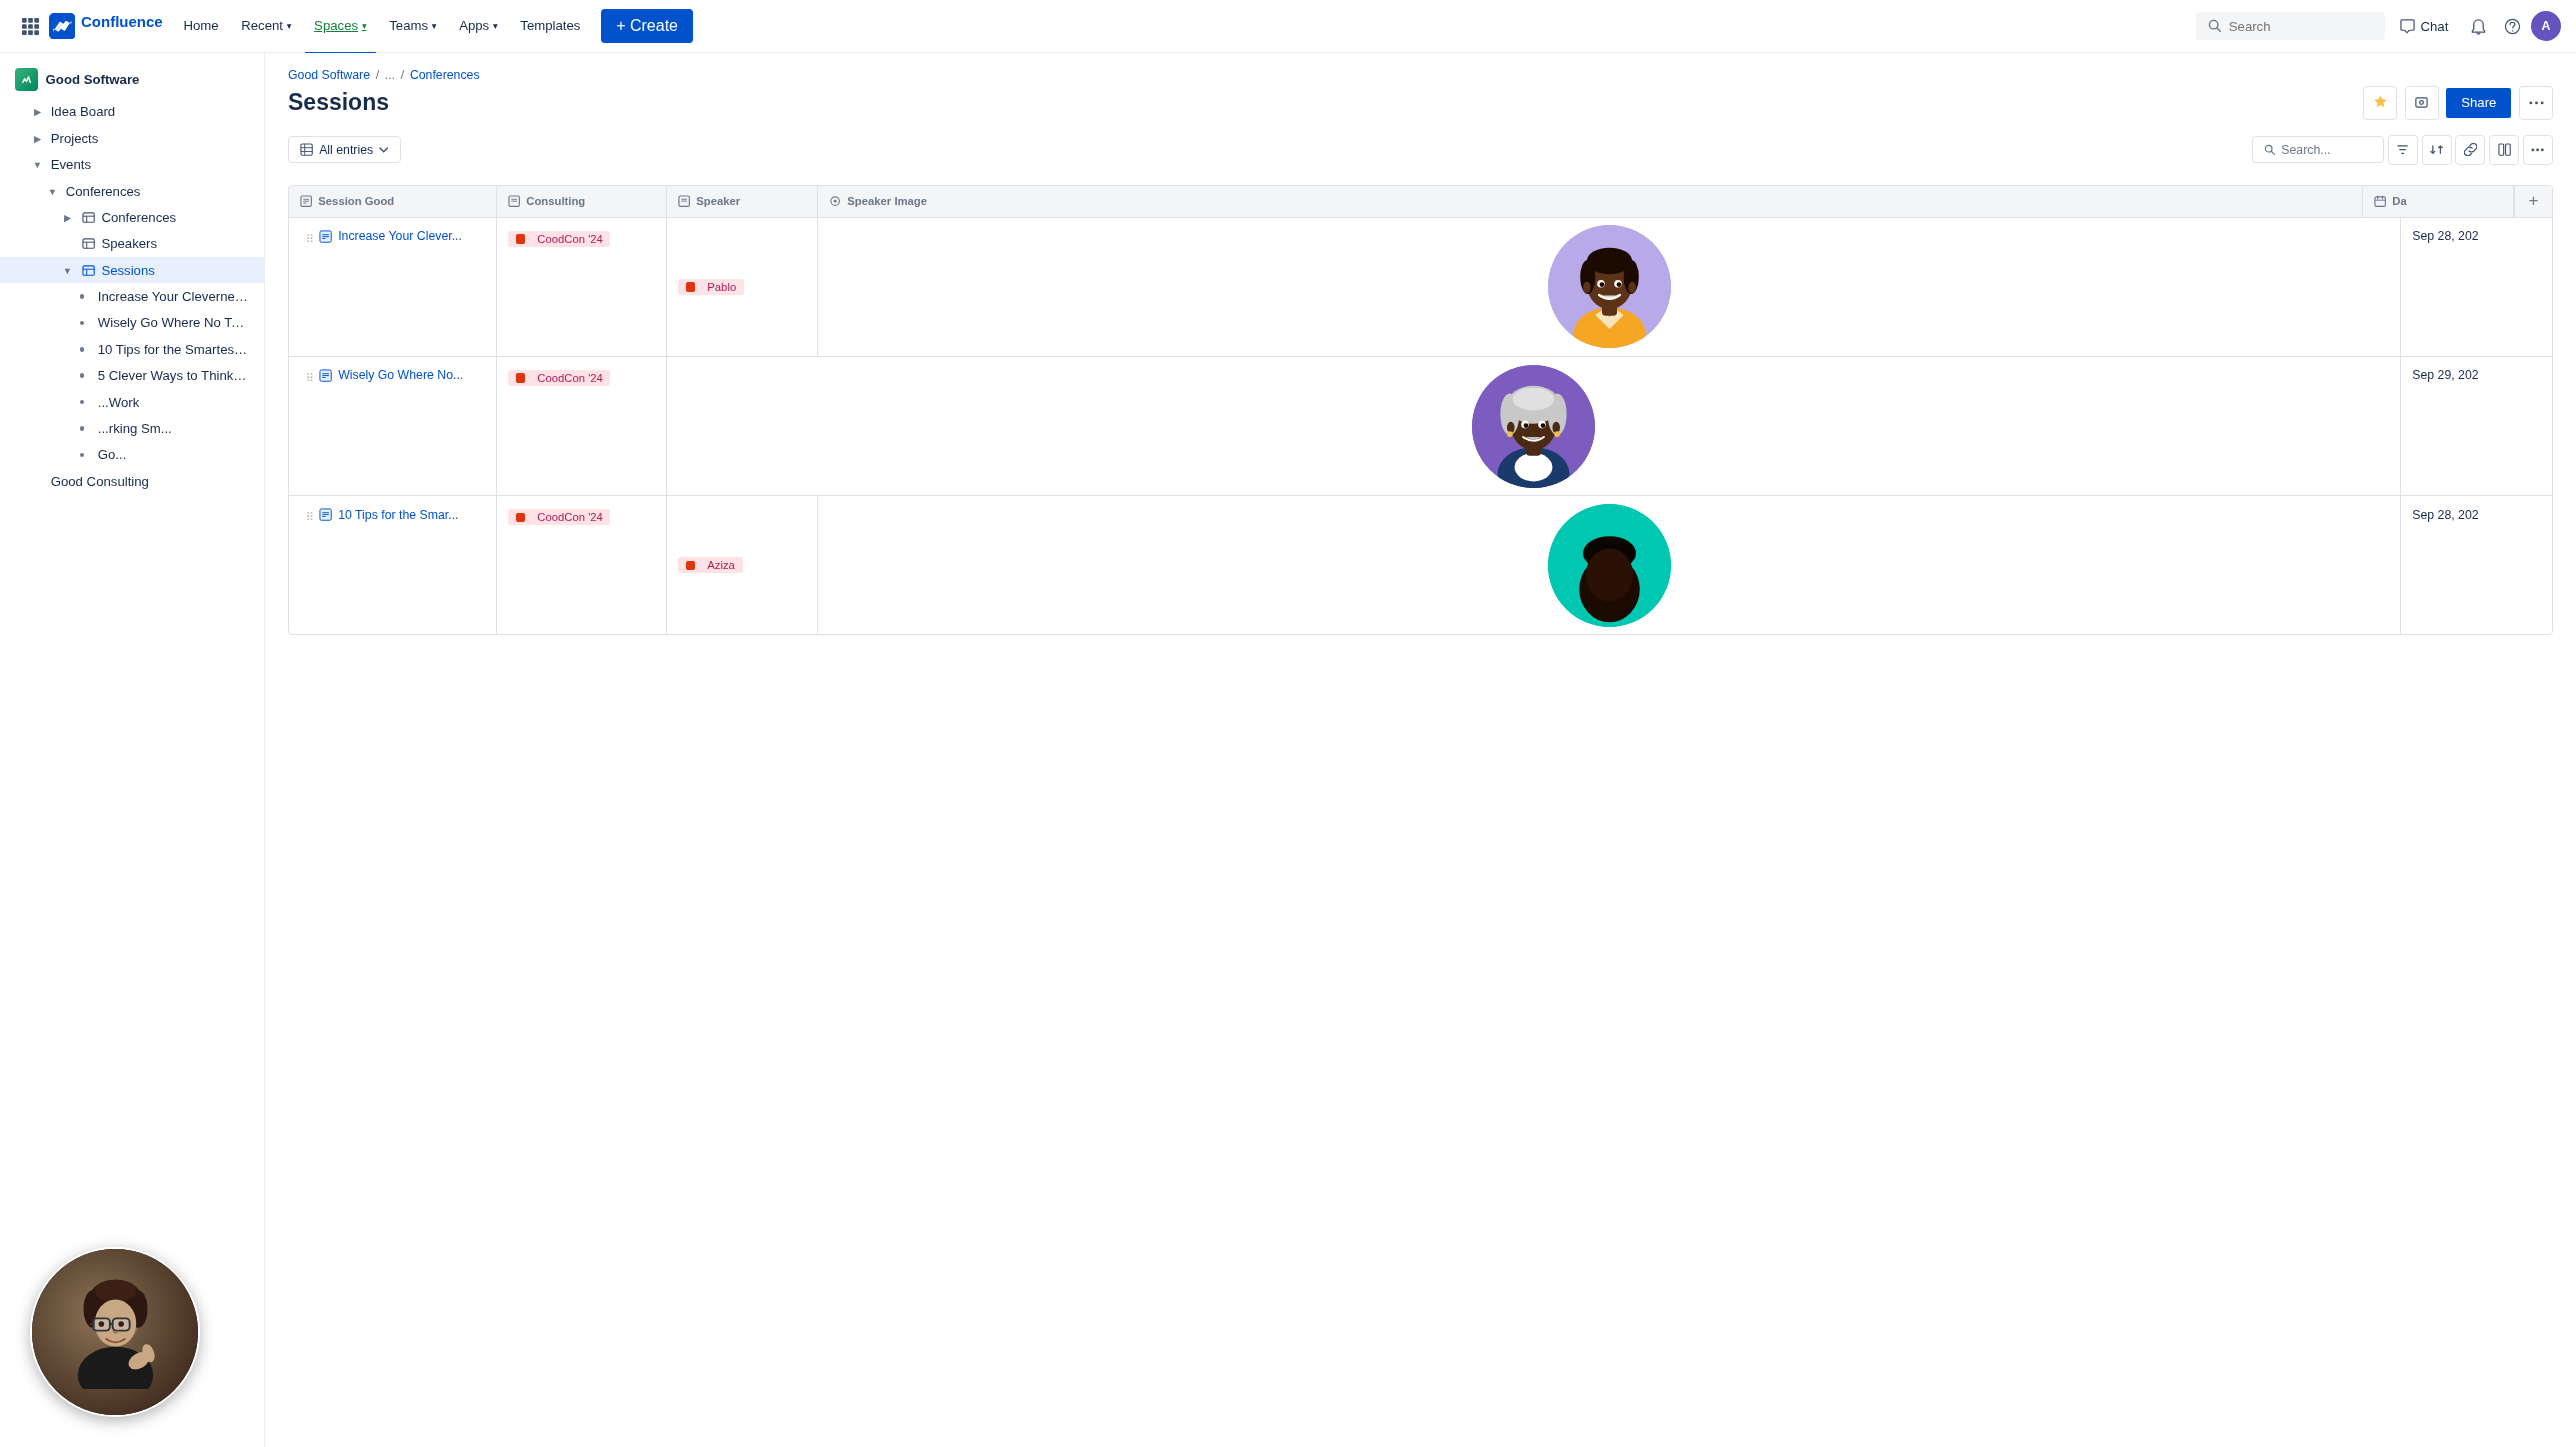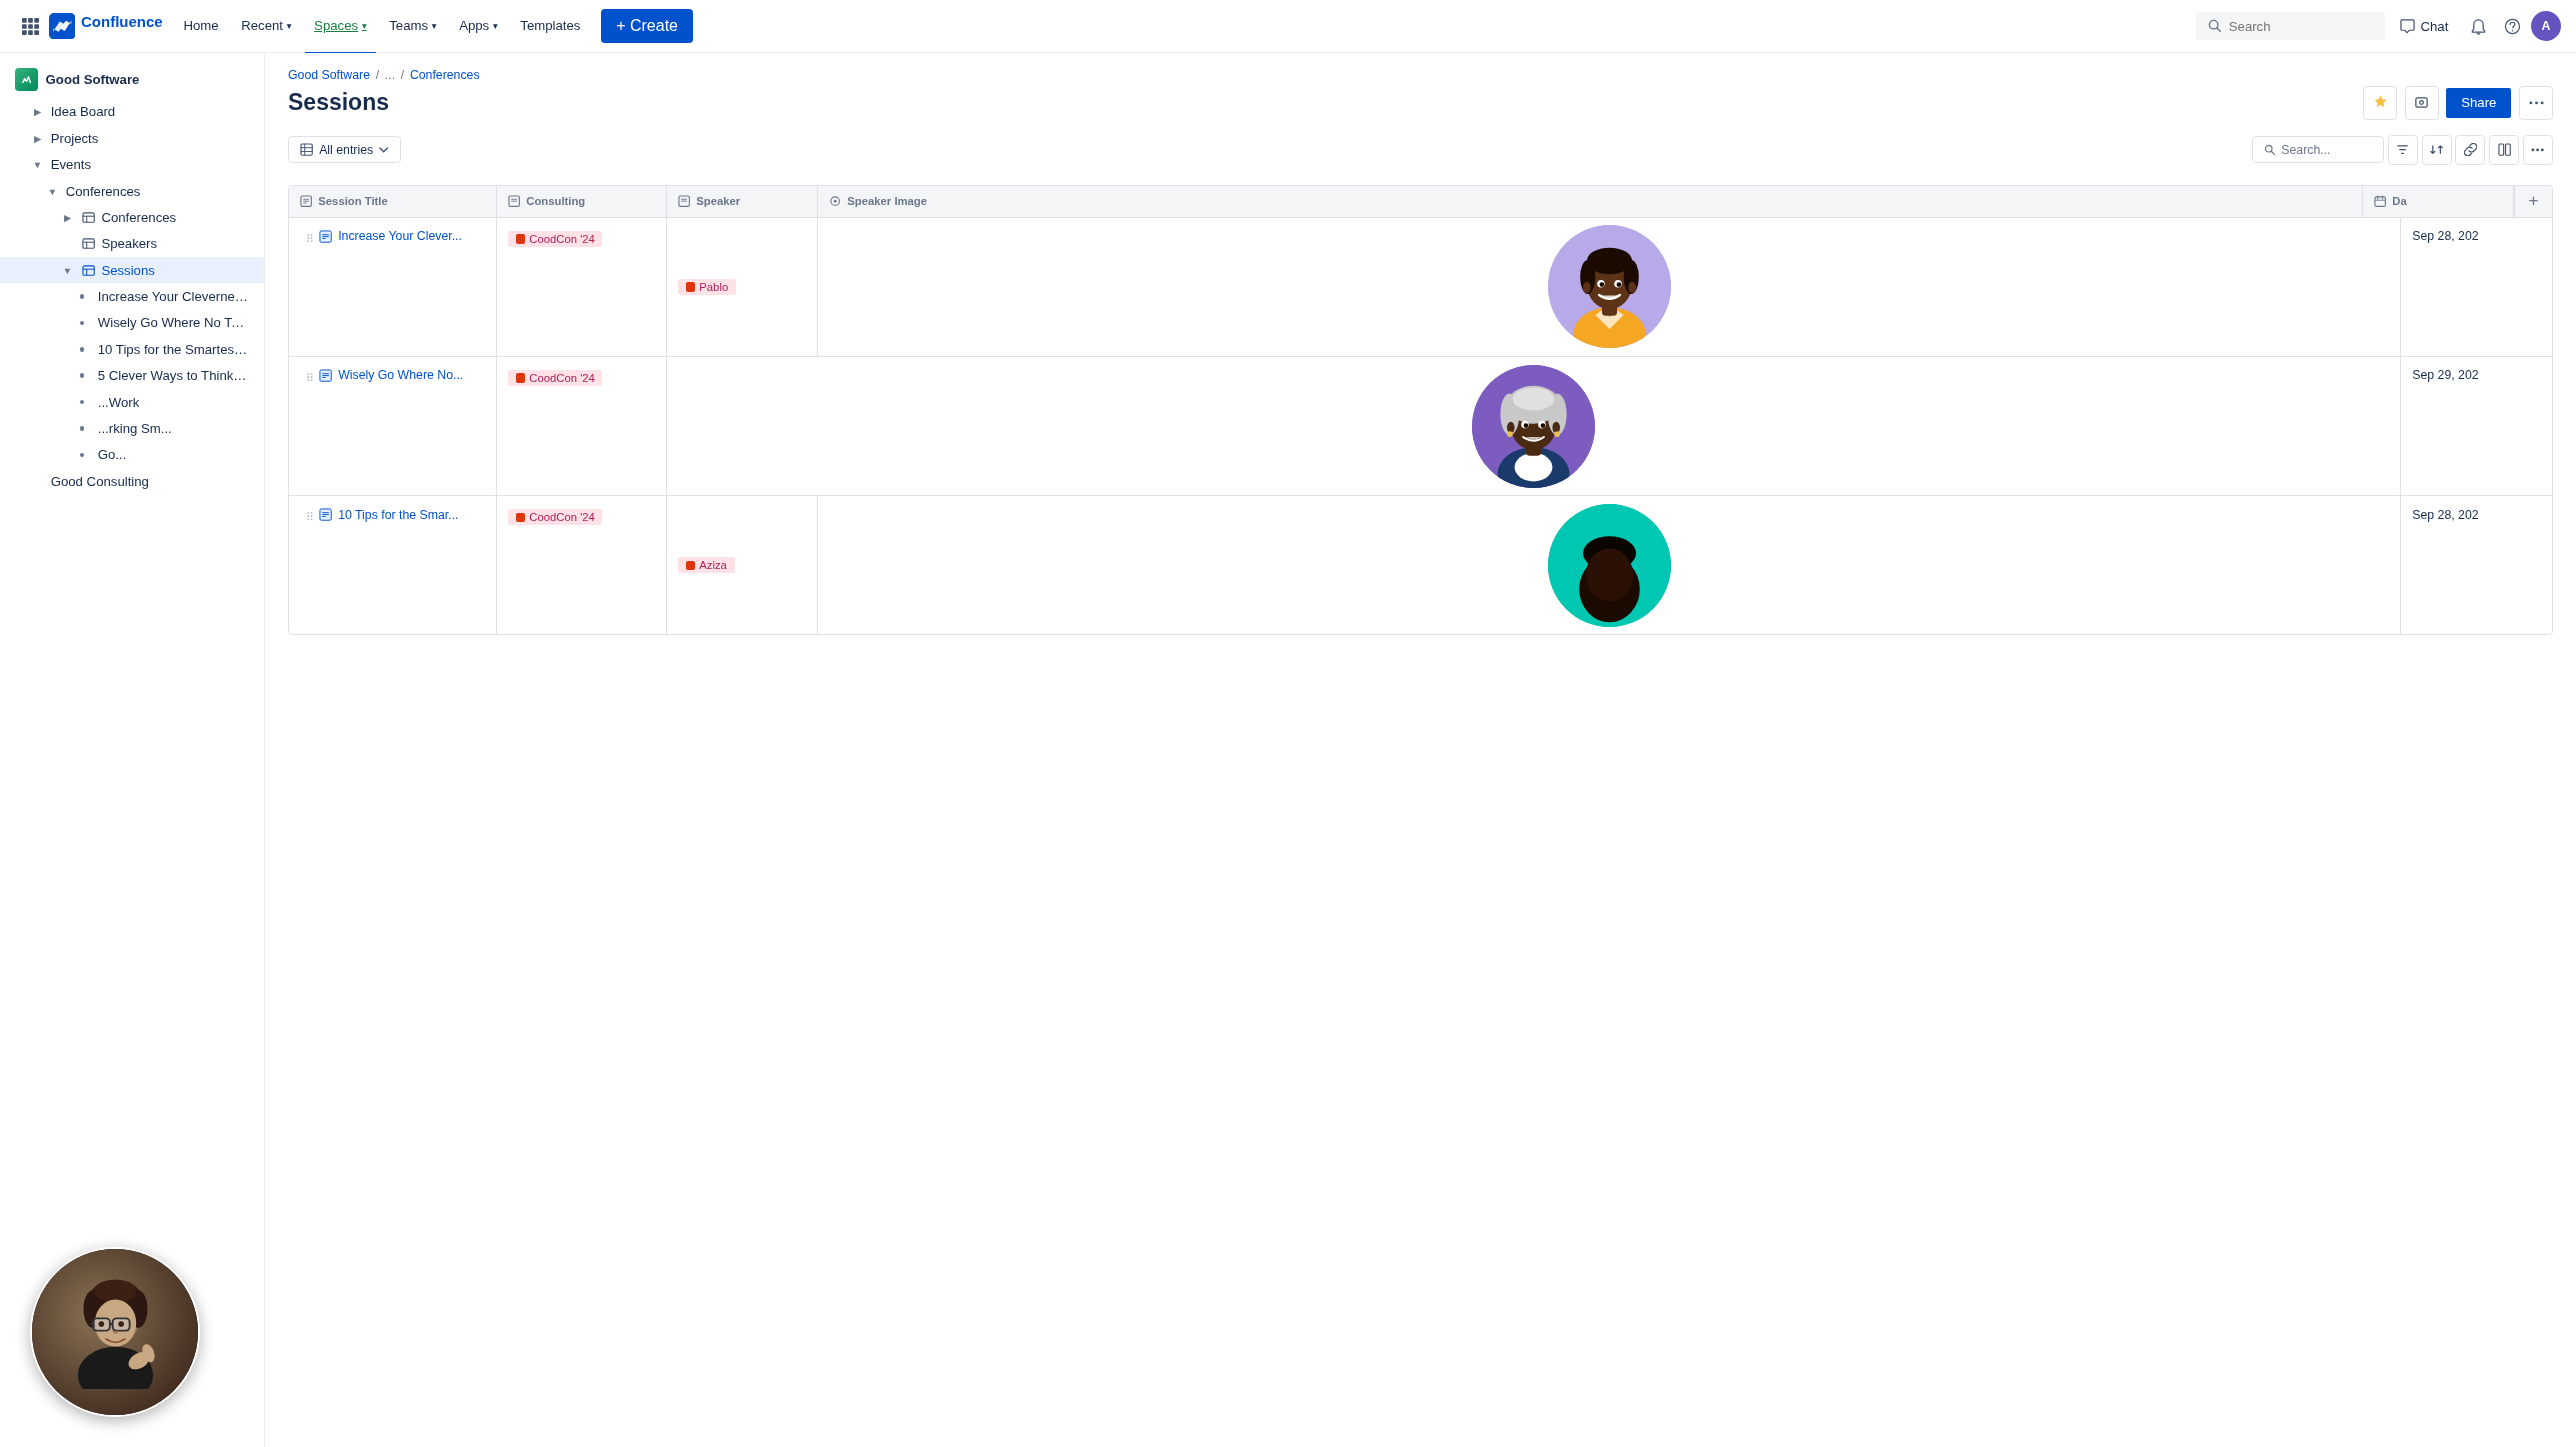--- a/index.html
+++ b/index.html
@@ -76,21 +76,21 @@
     .col-title { min-width: 208px; max-width: 208px; }
     .col-conference { min-width: 170px; max-width: 170px; }
     .col-speaker { min-width: 151px; max-width: 151px; }
     .col-image { min-width: 170px; flex: 1; }
     .col-date { min-width: 151px; flex: 0 0 151px; }
     .db-row { display: flex; border-bottom: 0.9px solid #dfe1e6; min-height: 94px; }
     .db-row:last-child { border-bottom: none; }
     .db-cell { padding: 11.3px; display: flex; align-items: flex-start; border-right: 0.9px solid #dfe1e6; }
     .db-cell:last-child { border-right: none; }
     .cell-link { color: #0052cc; text-decoration: none; display: flex; align-items: center; gap: 5.7px; font-size: 12.3px; cursor: pointer; }
-    .cell-tag { display: inline-flex; align-items: center; gap: 4px; padding: 1.9px 7.6px; border-radius: 2.8px; font-size: 11.3px; font-weight: 500; }
+    .cell-tag { display: inline-flex; align-items: center; gap: 12px; padding: 1.9px 7.6px; border-radius: 2.8px; font-size: 11.3px; font-weight: 500; }
     .tag-pink { background: #ffe2e6; color: #ae1d5b; }
     .speaker-cell { display: flex; align-items: center; }
     .image-cell { display: flex; align-items: flex-start; justify-content: center; padding: 7.6px; }
     .avatar-large { width: 123px; height: 123px; border-radius: 50%; overflow: hidden; display: flex; align-items: center; justify-content: center; }
     .avatar-pablo { background: #b8a9e8; }
     .avatar-erika { background: #7c5cbf; }
     .avatar-aziza { background: #00c7b1; }
     .date-cell { font-size: 12.3px; color: #172b4d; padding: 11.3px; align-items: flex-start; display: flex; }
 
     
@@ -386,21 +386,21 @@
     <div class="db-table">
 
       <div class="db-table-header">
         <div class="db-col col-title">
           <svg width="12.3" height="12.3" viewBox="0 0 13 13" fill="none">
             <rect x="1" y="1" width="11" height="11" rx="1.5" stroke="#6b778c" stroke-width="1.2"></rect>
             <line x1="3.5" y1="4.5" x2="9.5" y2="4.5" stroke="#6b778c" stroke-width="1"></line>
             <line x1="3.5" y1="6.5" x2="9.5" y2="6.5" stroke="#6b778c" stroke-width="1"></line>
             <line x1="3.5" y1="8.5" x2="7" y2="8.5" stroke="#6b778c" stroke-width="1"></line>
           </svg>
-          <span>Session Title</span>
+          <span>Session Good</span>
         </div>
         <div class="db-col col-conference">
           <svg width="12.3" height="12.3" viewBox="0 0 13 13" fill="none">
             <rect x="1" y="1" width="11" height="11" rx="1.5" stroke="#6b778c" stroke-width="1.2"></rect>
             <line x1="3.5" y1="4.5" x2="9.5" y2="4.5" stroke="#6b778c" stroke-width="1"></line>
             <line x1="3.5" y1="6.5" x2="9.5" y2="6.5" stroke="#6b778c" stroke-width="1"></line>
           </svg>
           <span>Consulting</span>
         </div>
         <div class="db-col col-speaker">

